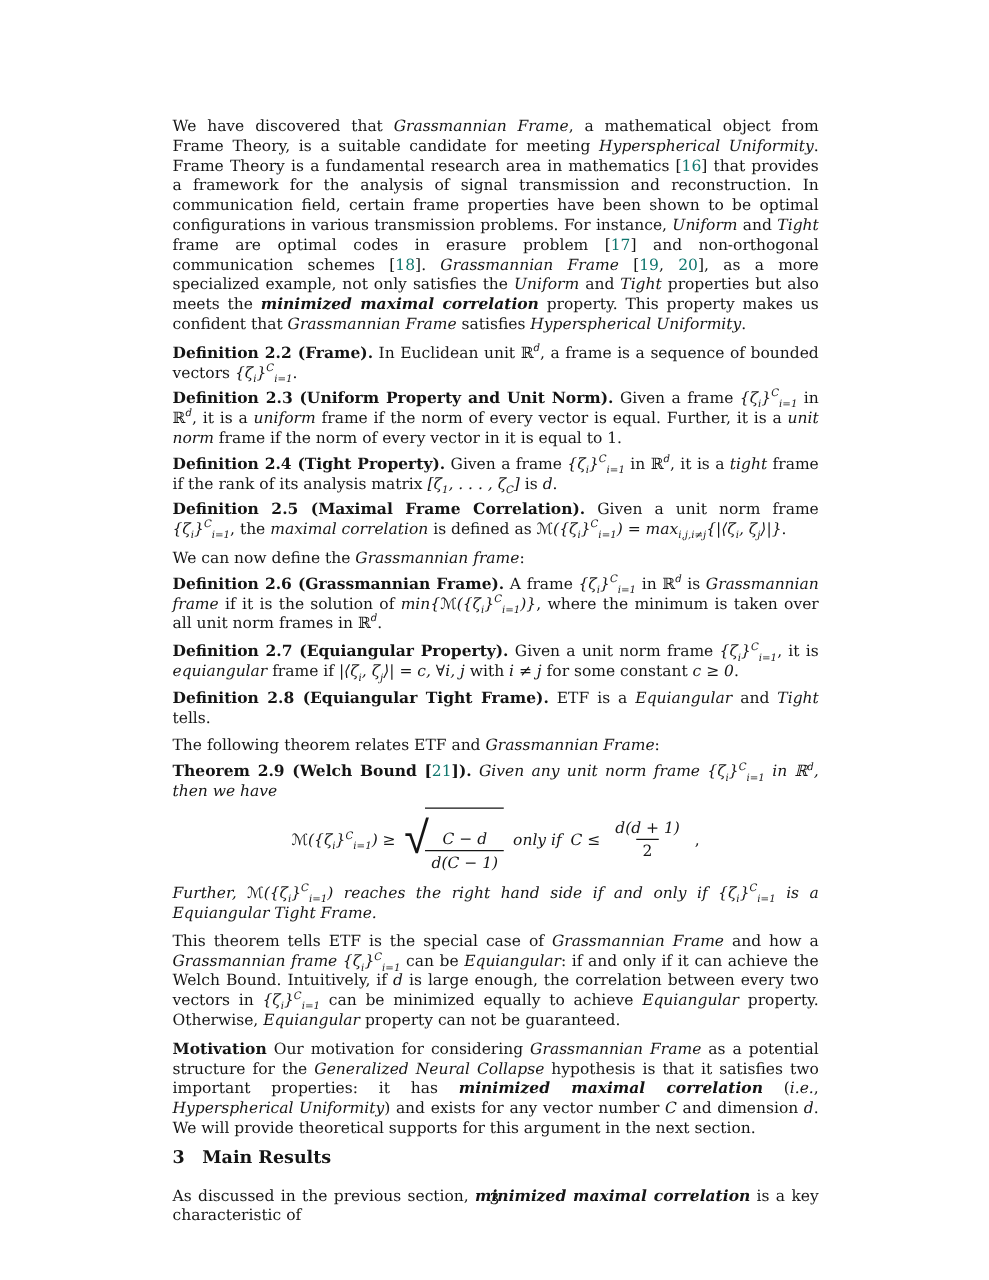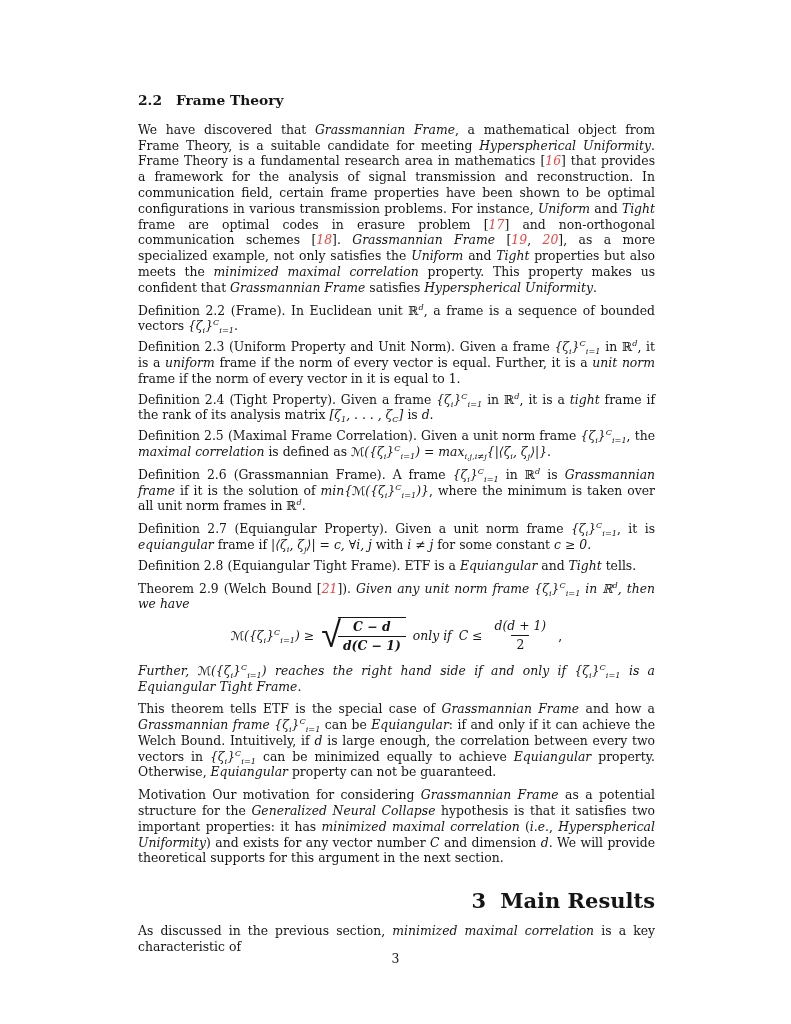--- a/index.html
+++ b/index.html
@@ -1,64 +1,65 @@
 <!DOCTYPE html>
 <html><head>
 <meta charset="utf-8">
 <style>
   html,body{margin:0;padding:0;background:#ffffff;}
   body{width:791px;height:1024px;font-family:"DejaVu Serif","Liberation Serif",serif;color:#151515;}
   .page{position:relative;width:791px;height:1024px;overflow:hidden;background:#ffffff;}
   .content{position:absolute;left:138px;top:93px;width:517px;font-size:12.4px;line-height:15.8px;text-align:justify;}
   .h-sub{font-size:13.8px;font-weight:bold;margin:0 0 13px 0;text-align:left;}
-  .h-main{font-size:21px;font-weight:bold;margin:27px 0 14px 0;text-align:right;}
+  .h-main{font-size:14px;font-weight:bold;margin:9px 0 14px 0;text-align:left;}
   .h-num{margin-right:14px;}
   p.block{margin:0 0 7px 0;}
   p.tight{margin:0 0 5px 0;}
   
   .run-n{}
   .run-i{font-style:italic;}
-  .run-b{font-weight:normal;}
-  .run-bi{font-weight:normal;font-style:italic;}
-  .run-g{color:#ef4444;font-style:italic;}
+  .run-b{font-weight:bold;}
+  .run-bi{font-weight:bold;font-style:italic;}
+  .run-g{color:#0f766e;}
   .run-m{font-style:italic;font-family:"DejaVu Serif","DejaVu Sans",serif;}
   sub,sup{line-height:0;}
   sub.run-sub{font-style:italic;font-size:66%;}
   sup.run-sup{font-style:italic;font-size:66%;}
   sup.run-rsup{color:#e02020;font-style:normal;font-size:66%;}
   
   .display-formula{display:flex;align-items:center;justify-content:center;gap:7px;margin:5px 0 9px 0;text-align:center;}
   .frac{display:inline-flex;flex-direction:column;align-items:center;}
   .frac .num{display:block;padding:0 5px 1px 5px;}
   .frac .den{display:block;border-top:1.2px solid #151515;padding:1px 5px 0 5px;}
   .sqrt{display:inline-flex;align-items:center;}
   .sqrt-sym{font-size:36px;line-height:0.95;font-family:"DejaVu Sans",sans-serif;font-weight:200;margin-right:-3px;}
-  .sqrt-body{border-top:1.3px solid #151515;padding-top:1px;font-weight:bold;}
+  .sqrt-body{border-top:1.3px solid #151515;padding-top:16px;}
   .page-number{position:absolute;left:0;right:0;top:951px;text-align:center;font-size:12.4px;}
 </style>
 </head>
 <body>
 
 <div class="page">
   <div class="content">
 
-    <h2 class="h-sub"><span class="h-num">2.2</span><span>Frame Theory</span></h2>
 
     <p class="block"><span class="run-n">We have discovered that </span><span class="run-i">Grassmannian Frame</span><span class="run-n">, a mathematical object from Frame Theory, is a suitable candidate for meeting </span><span class="run-i">Hyperspherical Uniformity</span><span class="run-n">. Frame Theory is a fundamental research area in mathematics [</span><span class="run-g">16</span><span class="run-n">] that provides a framework for the analysis of signal transmission and reconstruction. In communication field, certain frame properties have been shown to be optimal configurations in various transmission problems. For instance, </span><span class="run-i">Uniform</span><span class="run-n"> and </span><span class="run-i">Tight</span><span class="run-n"> frame are optimal codes in erasure problem [</span><span class="run-g">17</span><span class="run-n">] and non-orthogonal communication schemes [</span><span class="run-g">18</span><span class="run-n">]. </span><span class="run-i">Grassmannian Frame</span><span class="run-n"> [</span><span class="run-g">19</span><span class="run-n">, </span><span class="run-g">20</span><span class="run-n">], as a more specialized example, not only satisfies the </span><span class="run-i">Uniform</span><span class="run-n"> and </span><span class="run-i">Tight</span><span class="run-n"> properties but also meets the </span><span class="run-bi">minimized maximal correlation</span><span class="run-n"> property. This property makes us confident that </span><span class="run-i">Grassmannian Frame</span><span class="run-n"> satisfies </span><span class="run-i">Hyperspherical Uniformity</span><span class="run-n">.</span></p>
 
     <p class="tight"><span class="run-b">Definition 2.2 (Frame).</span><span class="run-n"> In Euclidean unit ℝ</span><sup class="run-sup">d</sup><span class="run-n">, a frame is a sequence of bounded vectors </span><span class="run-m">{ζ</span><sub class="run-sub">i</sub><span class="run-m">}</span><sup class="run-sup">C</sup><sub class="run-sub">i=1</sub><span class="run-n">.</span></p>
     <p class="tight"><span class="run-b">Definition 2.3 (Uniform Property and Unit Norm).</span><span class="run-n"> Given a frame </span><span class="run-m">{ζ</span><sub class="run-sub">i</sub><span class="run-m">}</span><sup class="run-sup">C</sup><sub class="run-sub">i=1</sub><span class="run-n"> in ℝ</span><sup class="run-sup">d</sup><span class="run-n">, it is a </span><span class="run-i">uniform</span><span class="run-n"> frame if the norm of every vector is equal. Further, it is a </span><span class="run-i">unit norm</span><span class="run-n"> frame if the norm of every vector in it is equal to 1.</span></p>
     <p class="tight"><span class="run-b">Definition 2.4 (Tight Property).</span><span class="run-n"> Given a frame </span><span class="run-m">{ζ</span><sub class="run-sub">i</sub><span class="run-m">}</span><sup class="run-sup">C</sup><sub class="run-sub">i=1</sub><span class="run-n"> in ℝ</span><sup class="run-sup">d</sup><span class="run-n">, it is a </span><span class="run-i">tight</span><span class="run-n"> frame if the rank of its analysis matrix </span><span class="run-m">[ζ</span><sub class="run-sub">1</sub><span class="run-m">, . . . , ζ</span><sub class="run-sub">C</sub><span class="run-m">]</span><span class="run-n"> is </span><span class="run-m">d</span><span class="run-n">.</span></p>
     <p class="block"><span class="run-b">Definition 2.5 (Maximal Frame Correlation).</span><span class="run-n"> Given a unit norm frame </span><span class="run-m">{ζ</span><sub class="run-sub">i</sub><span class="run-m">}</span><sup class="run-sup">C</sup><sub class="run-sub">i=1</sub><span class="run-n">, the </span><span class="run-i">maximal correlation</span><span class="run-n"> is defined as </span><span class="run-m">ℳ({ζ</span><sub class="run-sub">i</sub><span class="run-m">}</span><sup class="run-sup">C</sup><sub class="run-sub">i=1</sub><span class="run-m">) = max</span><sub class="run-sub">i,j,i≠j</sub><span class="run-m">{|⟨ζ</span><sub class="run-sub">i</sub><span class="run-m">, ζ</span><sub class="run-sub">j</sub><span class="run-m">⟩|}</span><span class="run-n">.</span></p>
 
+    <p class="tight"><span class="run-n">We can now define the </span><span class="run-i">Grassmannian frame</span><span class="run-n">:</span></p>
     <p class="block"><span class="run-b">Definition 2.6 (Grassmannian Frame).</span><span class="run-n"> A frame </span><span class="run-m">{ζ</span><sub class="run-sub">i</sub><span class="run-m">}</span><sup class="run-sup">C</sup><sub class="run-sub">i=1</sub><span class="run-n"> in ℝ</span><sup class="run-sup">d</sup><span class="run-n"> is </span><span class="run-i">Grassmannian frame</span><span class="run-n"> if it is the solution of </span><span class="run-m">min{ℳ({ζ</span><sub class="run-sub">i</sub><span class="run-m">}</span><sup class="run-sup">C</sup><sub class="run-sub">i=1</sub><span class="run-m">)}</span><span class="run-n">, where the minimum is taken over all unit norm frames in ℝ</span><sup class="run-sup">d</sup><span class="run-n">.</span></p>
 
     <p class="tight"><span class="run-b">Definition 2.7 (Equiangular Property).</span><span class="run-n"> Given a unit norm frame </span><span class="run-m">{ζ</span><sub class="run-sub">i</sub><span class="run-m">}</span><sup class="run-sup">C</sup><sub class="run-sub">i=1</sub><span class="run-n">, it is </span><span class="run-i">equiangular</span><span class="run-n"> frame if </span><span class="run-m">|⟨ζ</span><sub class="run-sub">i</sub><span class="run-m">, ζ</span><sub class="run-sub">j</sub><span class="run-m">⟩| = c, ∀i, j</span><span class="run-n"> with </span><span class="run-m">i ≠ j</span><span class="run-n"> for some constant </span><span class="run-m">c ≥ 0</span><span class="run-n">.</span></p>
     <p class="block"><span class="run-b">Definition 2.8 (Equiangular Tight Frame).</span><span class="run-n"> ETF is a </span><span class="run-i">Equiangular</span><span class="run-n"> and </span><span class="run-i">Tight</span><span class="run-n"> tells.</span></p>
 
+    <p class="tight"><span class="run-n">The following theorem relates ETF and </span><span class="run-i">Grassmannian Frame</span><span class="run-n">:</span></p>
     <p class="tight"><span class="run-b">Theorem 2.9 (Welch Bound [</span><span class="run-g">21</span><span class="run-b">]).</span><span class="run-i"> Given any unit norm frame </span><span class="run-m">{ζ</span><sub class="run-sub">i</sub><span class="run-m">}</span><sup class="run-sup">C</sup><sub class="run-sub">i=1</sub><span class="run-i"> in ℝ</span><sup class="run-sup">d</sup><span class="run-i">, then we have</span></p>
 
     <div class="display-formula">
       <span><span class="run-m">ℳ({ζ</span><sub class="run-sub">i</sub><span class="run-m">}</span><sup class="run-sup">C</sup><sub class="run-sub">i=1</sub><span class="run-m">) ≥</span></span>
       <span class="sqrt">
         <span class="sqrt-sym">√</span>
         <span class="sqrt-body"><span class="frac">
           <span class="num"><span class="run-m">C − d</span></span>
           <span class="den"><span class="run-m">d(C − 1)</span></span>
         </span></span>

